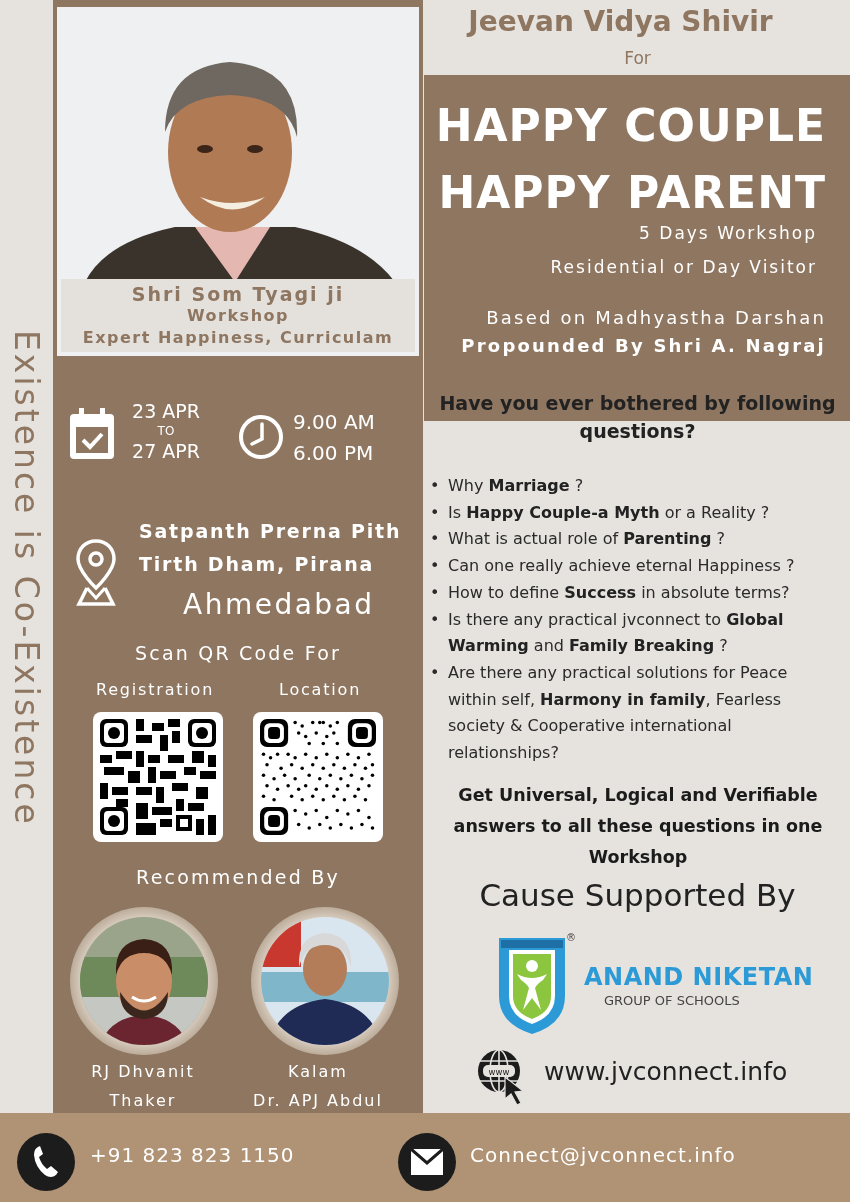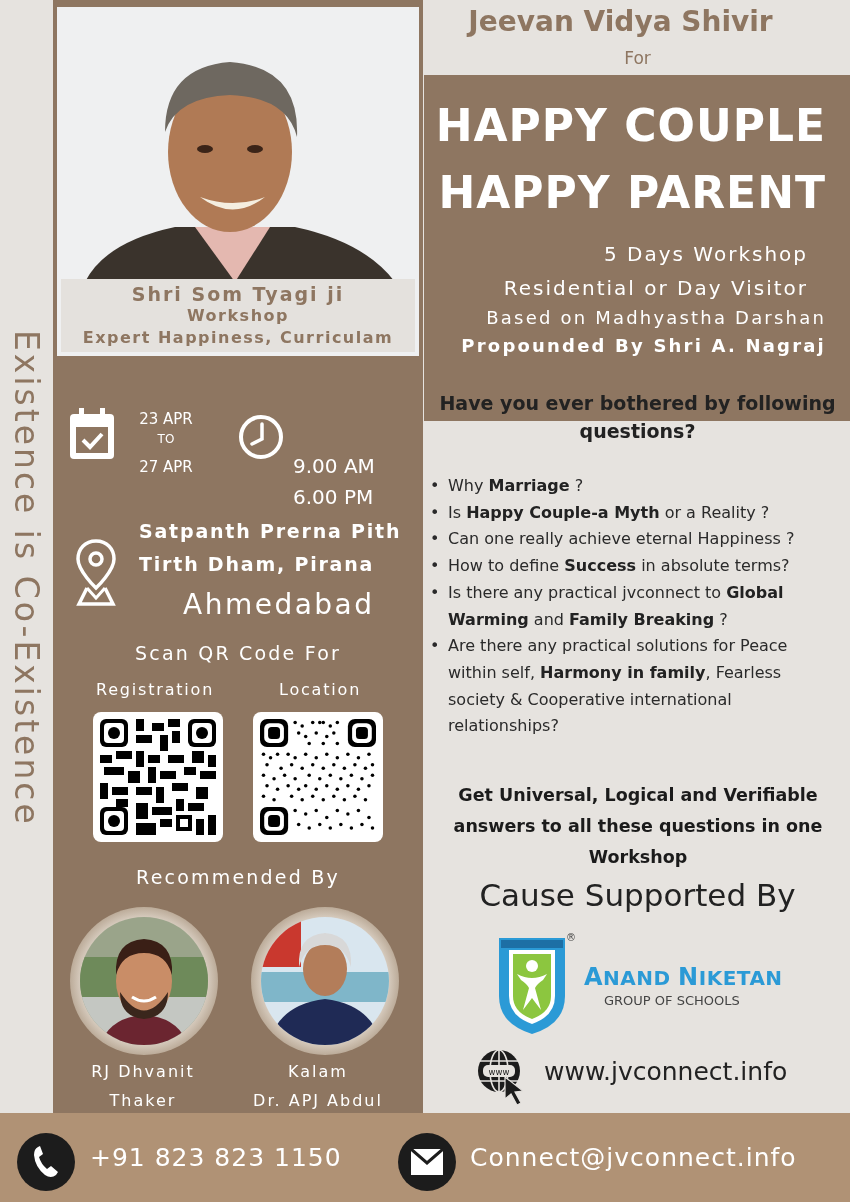--- a/index.html
+++ b/index.html
@@ -30,24 +30,24 @@
     position: absolute; left: 4px; right: 4px; top: 272px; bottom: 4px;
     background: #e4e1dd; text-align: center; color: #8e7661;
     display: flex; flex-direction: column; align-items: center; justify-content: center;
   }
   .caption .name { font-size: 19px; font-weight: bold; letter-spacing: 2px; }
   .caption .role { font-size: 16px; font-weight: bold; letter-spacing: 1.5px; line-height: 22px; }
 
   .when { position: absolute; top: 395px; left: 0; width: 370px; height: 80px; color: #fff; }
   .cal-icon { position: absolute; left: 16px; top: 13px; }
   .dates { position: absolute; left: 78px; top: 4px; text-align: center; width: 70px; }
-  .dates .d { font-size: 15px; line-height: 24px; margin-top: 8px; }
+  .dates .d { font-size: 19px; line-height: 24px; }
   .dates .to { font-size: 12px; line-height: 16px; }
   .clock-icon { position: absolute; left: 184px; top: 18px; }
-  .times { position: absolute; left: 240px; top: 12px; font-size: 20px; line-height: 31px; margin-top: 44px; }
+  .times { position: absolute; left: 240px; top: 12px; font-size: 20px; line-height: 31px; }
 
   .venue { position: absolute; top: 512px; left: 0; width: 370px; height: 115px; color: #fff; }
   .pin-icon { position: absolute; left: 22px; top: 26px; }
   .venue .l1, .venue .l2 { position: absolute; left: 86px; font-size: 19px; font-weight: bold; letter-spacing: 1.8px; }
   .venue .l1 { top: 8px; }
   .venue .l2 { top: 41px; }
   .venue .city { position: absolute; left: 90px; top: 76px; font-size: 28px; letter-spacing: 2.5px; margin-left: 40px; }
 
   .scan-title { position: absolute; top: 642px; left: 0; width: 370px; text-align: center; color: #fff; font-size: 19px; letter-spacing: 2.2px; }
   .qr-label { position: absolute; top: 680px; color: #fff; font-size: 16px; letter-spacing: 1.8px; }
@@ -67,49 +67,49 @@
   .rec-name.n1 { left: 5px; }
   .rec-name.n2 { left: 180px; }
 
   
   .head-title { position: absolute; left: 408px; top: 5px; width: 425px; text-align: center; color: #8e7661; font-size: 28px; font-weight: bold; }
   .head-for { position: absolute; left: 425px; top: 48px; width: 425px; text-align: center; color: #8e7661; font-size: 17px; padding-left: 0; }
   .hero { position: absolute; left: 424px; top: 75px; width: 426px; height: 346px; background: #8e7661; color: #fff; }
   .hero .big { position: absolute; right: 24px; font-size: 44px; font-weight: bold; letter-spacing: 1px; text-align: right; white-space: nowrap; }
   .hero .b1 { top: 25px; }
   .hero .b2 { top: 92px; }
-  .hero .sub { position: absolute; right: 42px; font-size: 20px; letter-spacing: 2px; white-space: nowrap; margin-top: 19px; }
+  .hero .sub { position: absolute; right: 33px; font-size: 17px; letter-spacing: 2px; white-space: nowrap; }
   .hero .s1 { top: 148px; }
   .hero .s2 { top: 182px; }
   .hero .basis { position: absolute; right: 24px; font-size: 18px; letter-spacing: 2.2px; font-weight: bold; white-space: nowrap; }
   .hero .p1 { top: 232px; font-weight: normal; }
   .hero .p2 { top: 260px; }
 
   .q-title { position: absolute; left: 425px; top: 389px; width: 425px; text-align: center; font-size: 19px; font-weight: bold; color: #222; line-height: 28px; }
   .q-list { position: absolute; left: 428px; top: 473px; width: 410px; list-style: none; }
   .q-list li { position: relative; padding-left: 20px; font-size: 16px; color: #2a2a2a; line-height: 26.7px; }
   .q-list li::before { content: "•"; position: absolute; left: 2px; top: 0; font-size: 16px; }
   .q-list b { font-weight: bold; color: #222; }
 
   .answer { position: absolute; left: 440px; top: 780px; width: 396px; text-align: center; font-weight: bold; font-size: 17.5px; line-height: 31px; color: #1b1b1b; }
   .cause { position: absolute; left: 425px; top: 877px; width: 425px; text-align: center; font-size: 31px; color: #222; }
   .logo-shield { position: absolute; left: 497px; top: 936px; }
   .logo-r { position: absolute; left: 566px; top: 932px; font-size: 10px; color: #444; }
   .logo-name { position: absolute; left: 584px; top: 963px; font-size: 24px; font-weight: bold; color: #2b9ad6; letter-spacing: 0.5px; }
-  .logo-name .sm { font-size: 20px; }
+  .logo-name .sm { font-size: 24px; }
   .logo-sub { position: absolute; left: 604px; top: 993px; font-size: 13px; color: #444; }
   .www-icon { position: absolute; left: 475px; top: 1047px; }
   .www-text { position: absolute; left: 544px; top: 1057px; font-size: 25px; color: #222; }
 
   
   .footer { position: absolute; left: 0; top: 1113px; width: 850px; height: 89px; background: #b09275; }
   .f-icon { position: absolute; top: 20px; width: 58px; height: 58px; border-radius: 50%; background: #1c1c1c; display: flex; align-items: center; justify-content: center; }
   .f-icon.phone { left: 17px; }
   .f-icon.mail { left: 398px; }
-  .f-text { position: absolute; top: 30px; color: #fff; font-size: 25px; letter-spacing: 1px; white-space: nowrap; }
+  .f-text { position: absolute; top: 30px; color: #fff; font-size: 20px; letter-spacing: 1px; white-space: nowrap; }
   .f-text.phone { left: 90px; }
   .f-text.mail { left: 470px; }
 </style>
 </head>
 <body>
 
 <div class="side-text">
   <span>Existence is Co-Existence</span>
 </div>
 
@@ -372,20 +372,21 @@
   <div class="sub s1">5 Days Workshop</div>
   <div class="sub s2">Residential or Day Visitor</div>
   <div class="basis p1">Based on Madhyastha Darshan</div>
   <div class="basis p2">Propounded By Shri A. Nagraj</div>
 </div>
 
 <div class="q-title">Have you ever bothered by following questions?</div>
 <ul class="q-list" id="q-list">
     <li><span>Why </span><b>Marriage</b><span> ?</span></li>
     <li><span>Is </span><b>Happy Couple-a Myth</b><span> or a Reality ?</span></li>
+    <li><span>What is actual role of </span><b>Parenting</b><span> ?</span></li>
     <li><span>Can one really achieve eternal Happiness ?</span></li>
     <li><span>How to define </span><b>Success</b><span> in absolute terms?</span></li>
     <li><span>Is there any practical jvconnect to </span><b>Global Warming</b><span> and </span><b>Family Breaking</b><span> ?</span></li>
     <li><span>Are there any practical solutions for Peace within self, </span><b>Harmony in family</b><span>, Fearless society &amp; Cooperative  international relationships?</span></li>
   </ul>
 
 <div class="answer">Get Universal, Logical and Verifiable answers to all these questions in one Workshop</div>
 
 <div class="cause">Cause Supported By</div>
 

